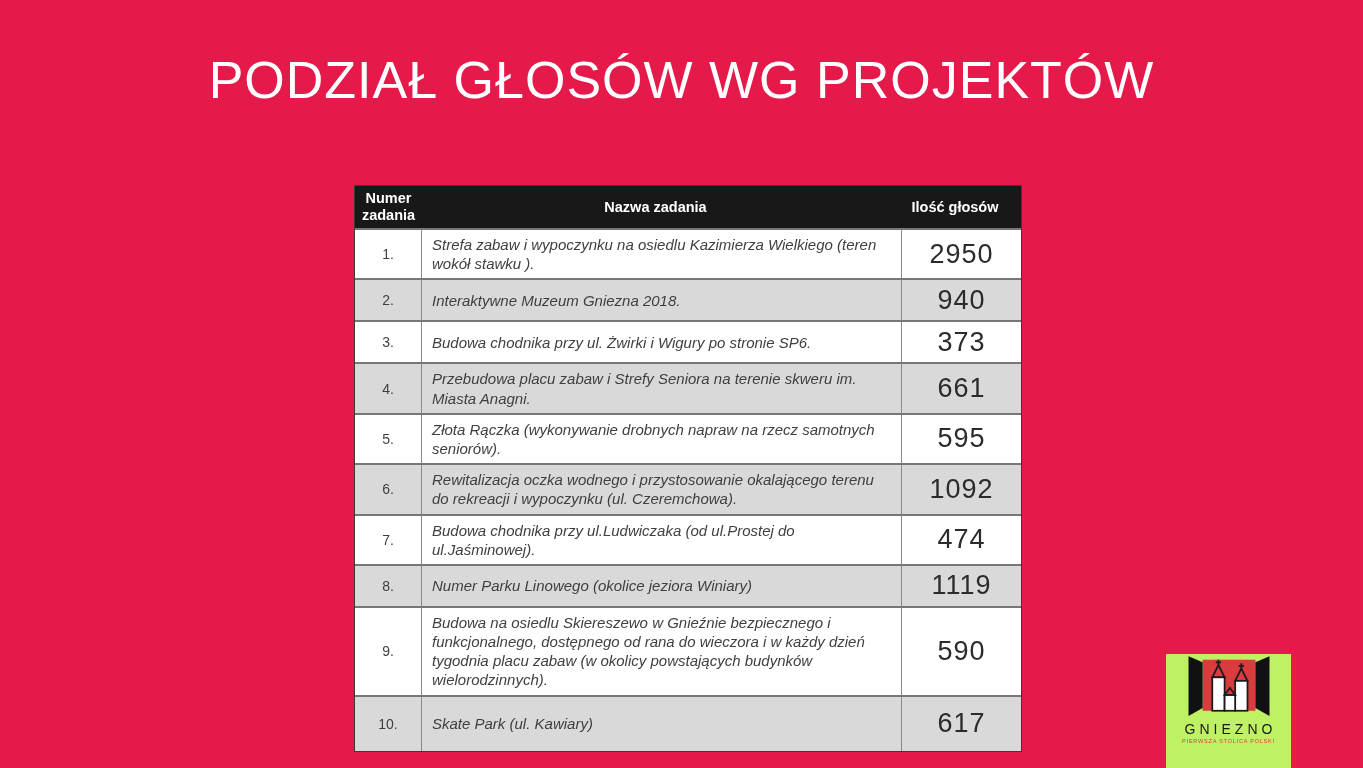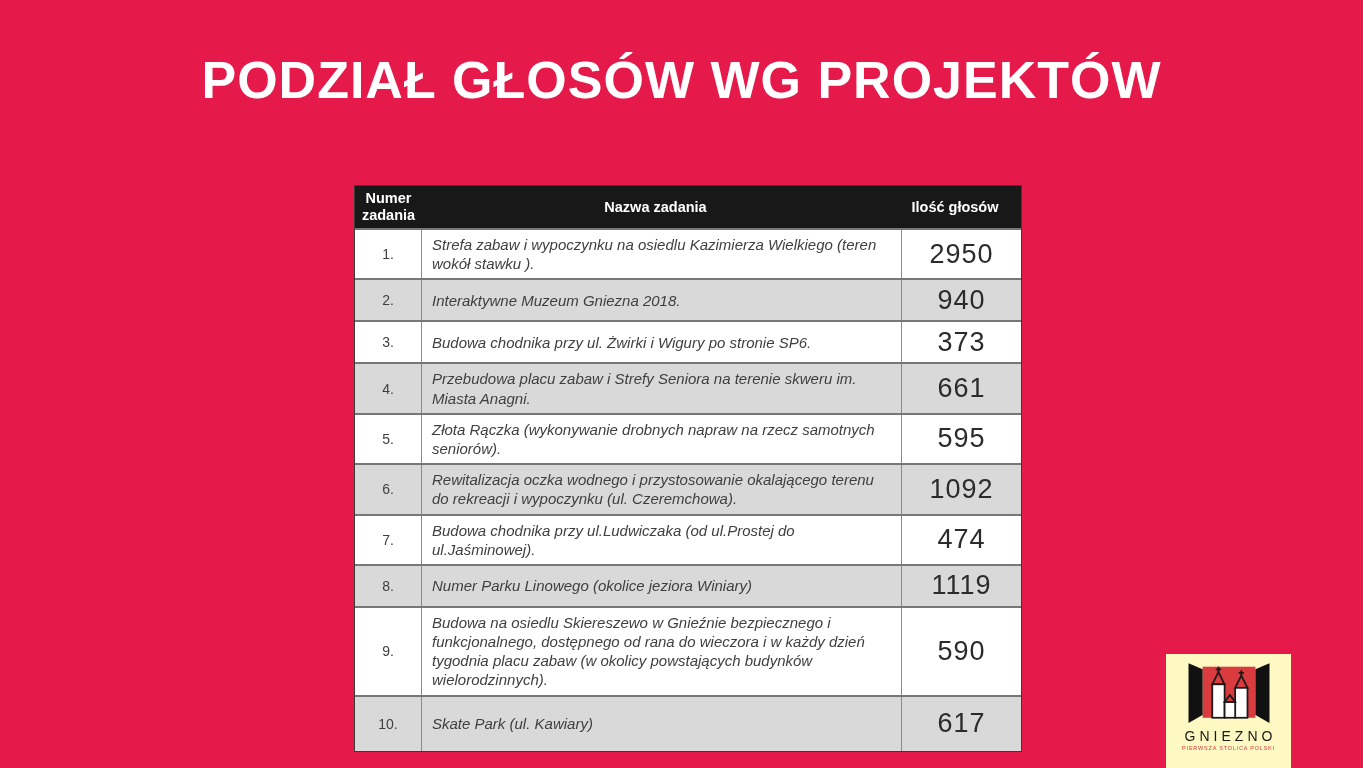--- a/index.html
+++ b/index.html
@@ -16,21 +16,21 @@
     background: #E51A4B;
   }
   .page-title {
     position: absolute;
     top: 50px;
     left: 0;
     width: 100%;
     text-align: center;
     color: #ffffff;
     font-size: 52px;
-    font-weight: 700;
+    font-weight: 400;
     letter-spacing: 1px;
   }
   
   .votes-table {
     position: absolute;
     left: 354px;
     top: 185px;
     width: 668px;
     border: 1px solid #3a3a3a;
     background: #ffffff;
@@ -86,25 +86,24 @@
     border-left: 1px solid #8a8a8a;
     margin-left: 12px;
   }
   
   .logo-box {
     position: absolute;
     left: 1166px;
     top: 654px;
     width: 125px;
     height: 114px;
-    background: #fef9c3;
+    background: #bef264;
     display: flex;
     flex-direction: column;
     align-items: center;
-    padding-top: 7px;
   }
   .logo-wordmark {
     font-size: 14px;
     font-weight: 400;
     letter-spacing: 4px;
     color: #1a1a1a;
     margin-top: 1px;
     padding-left: 4px;
   }
   .logo-tagline {

